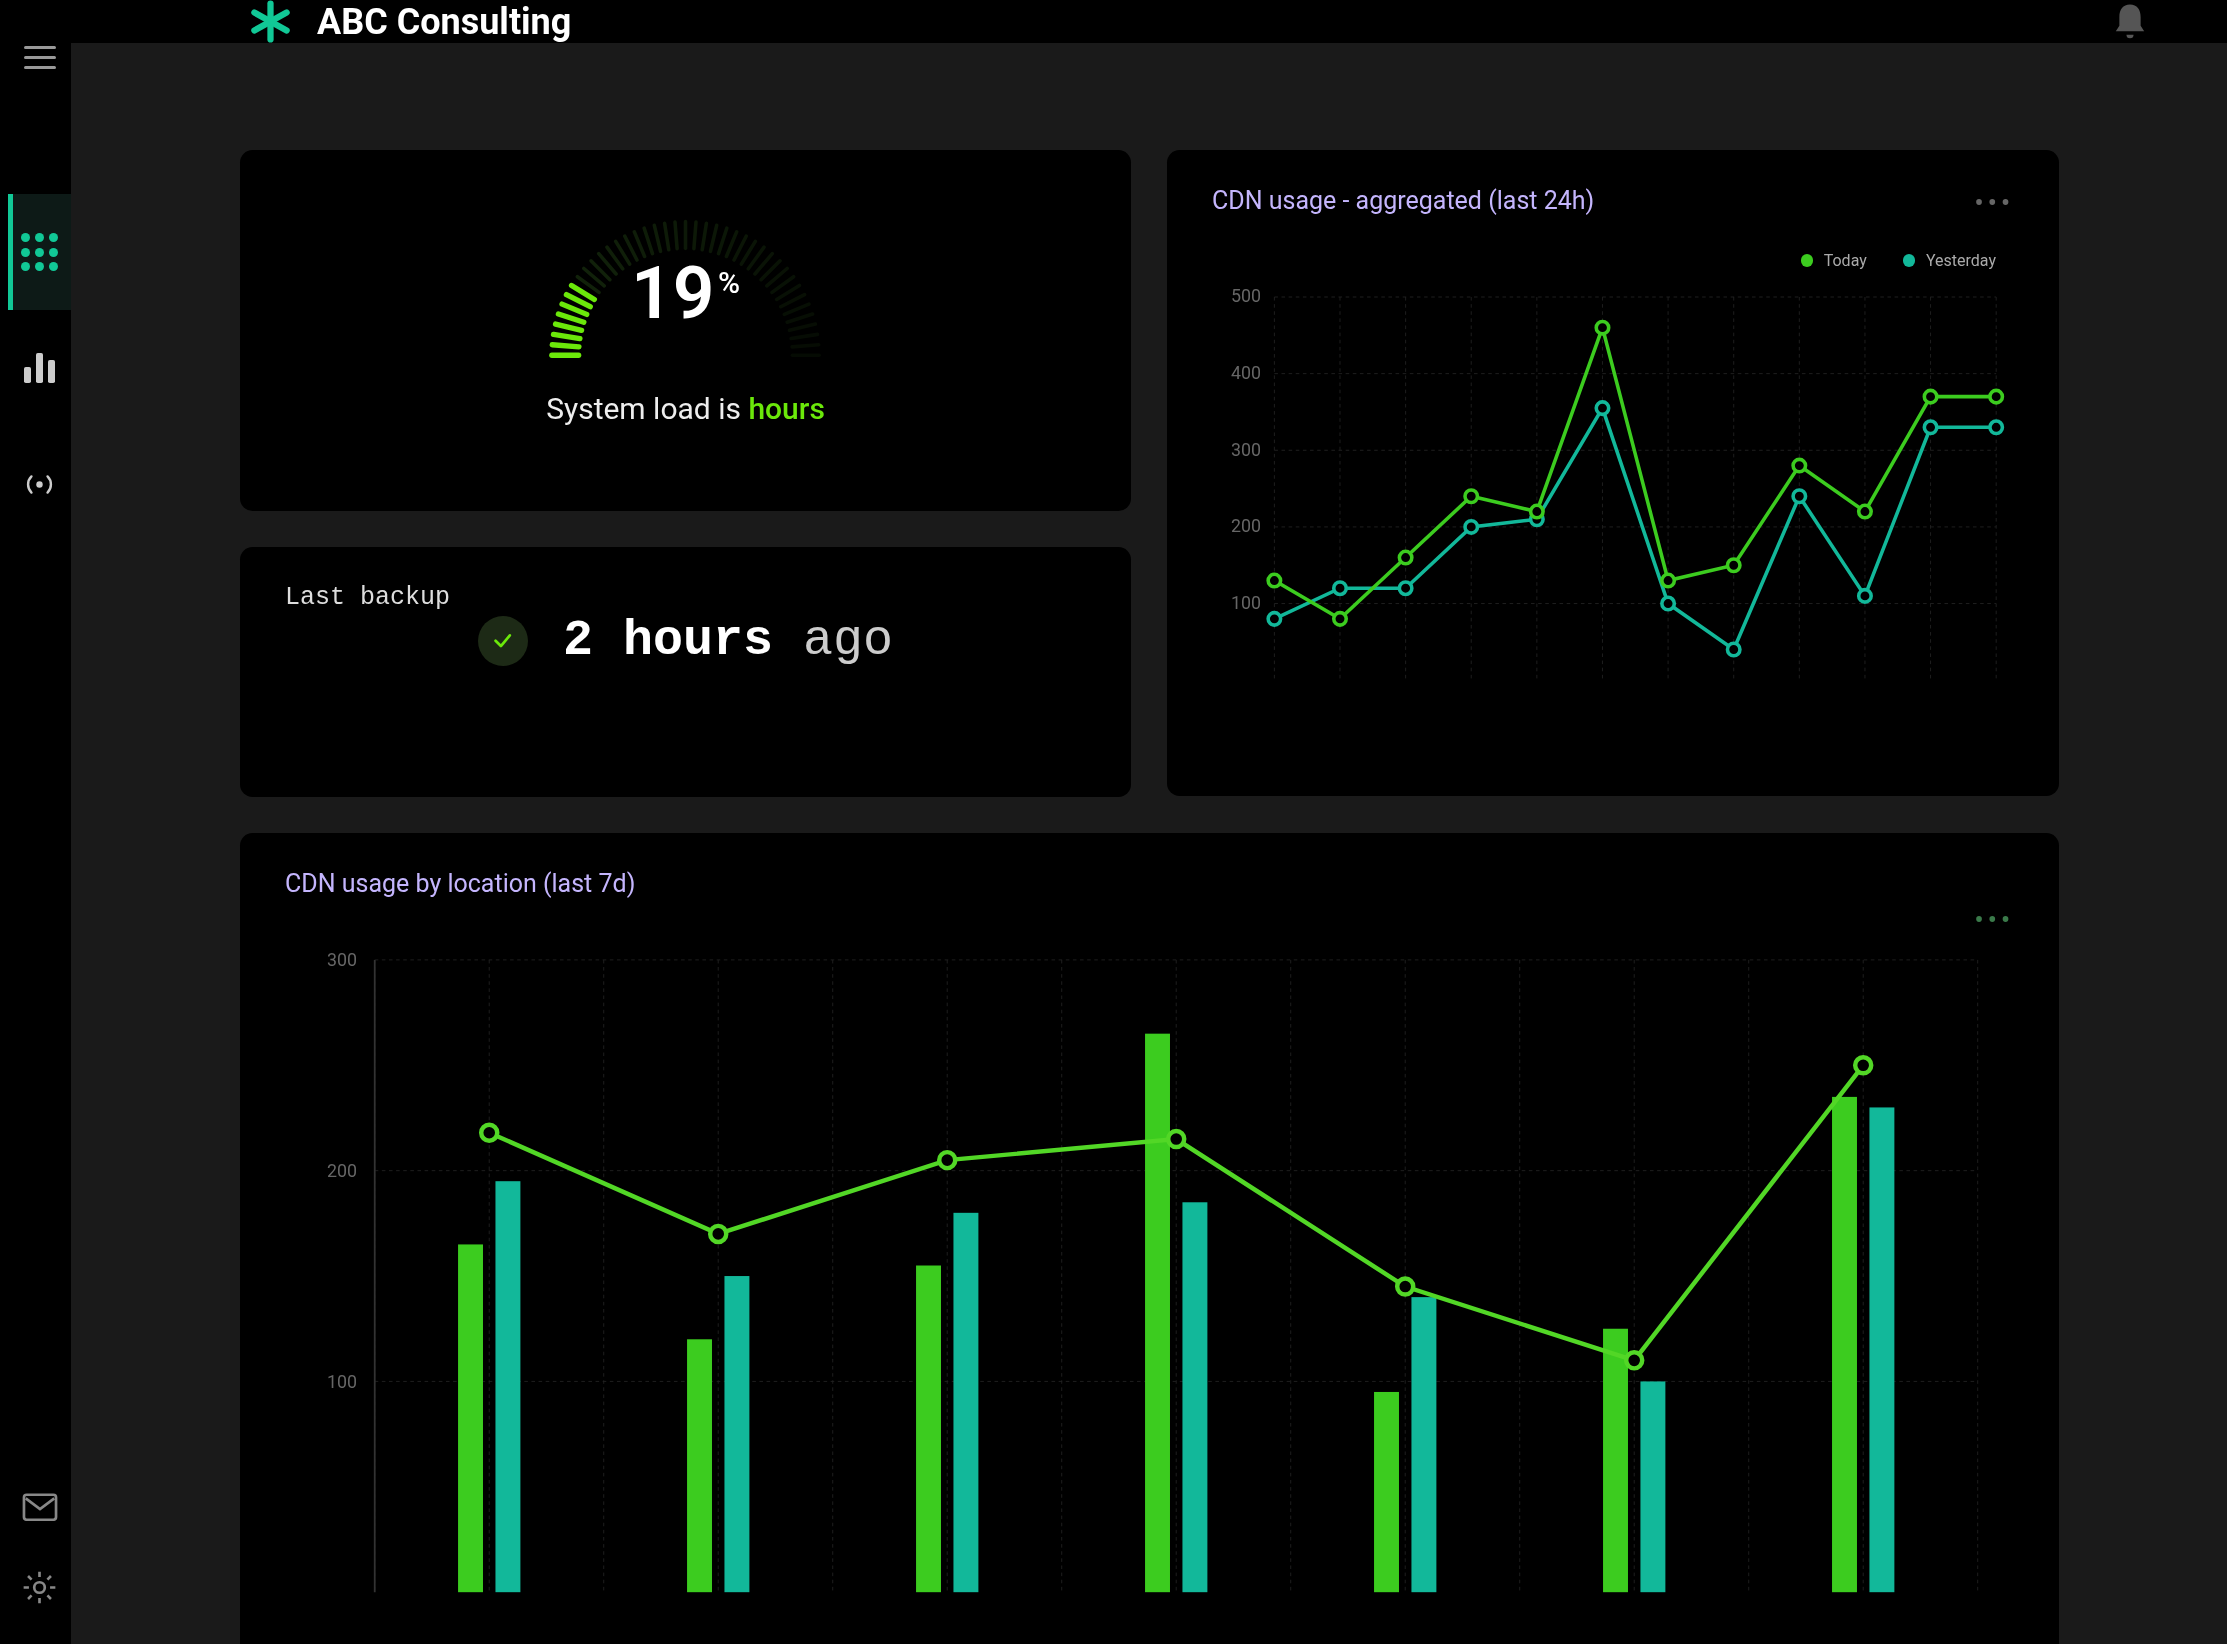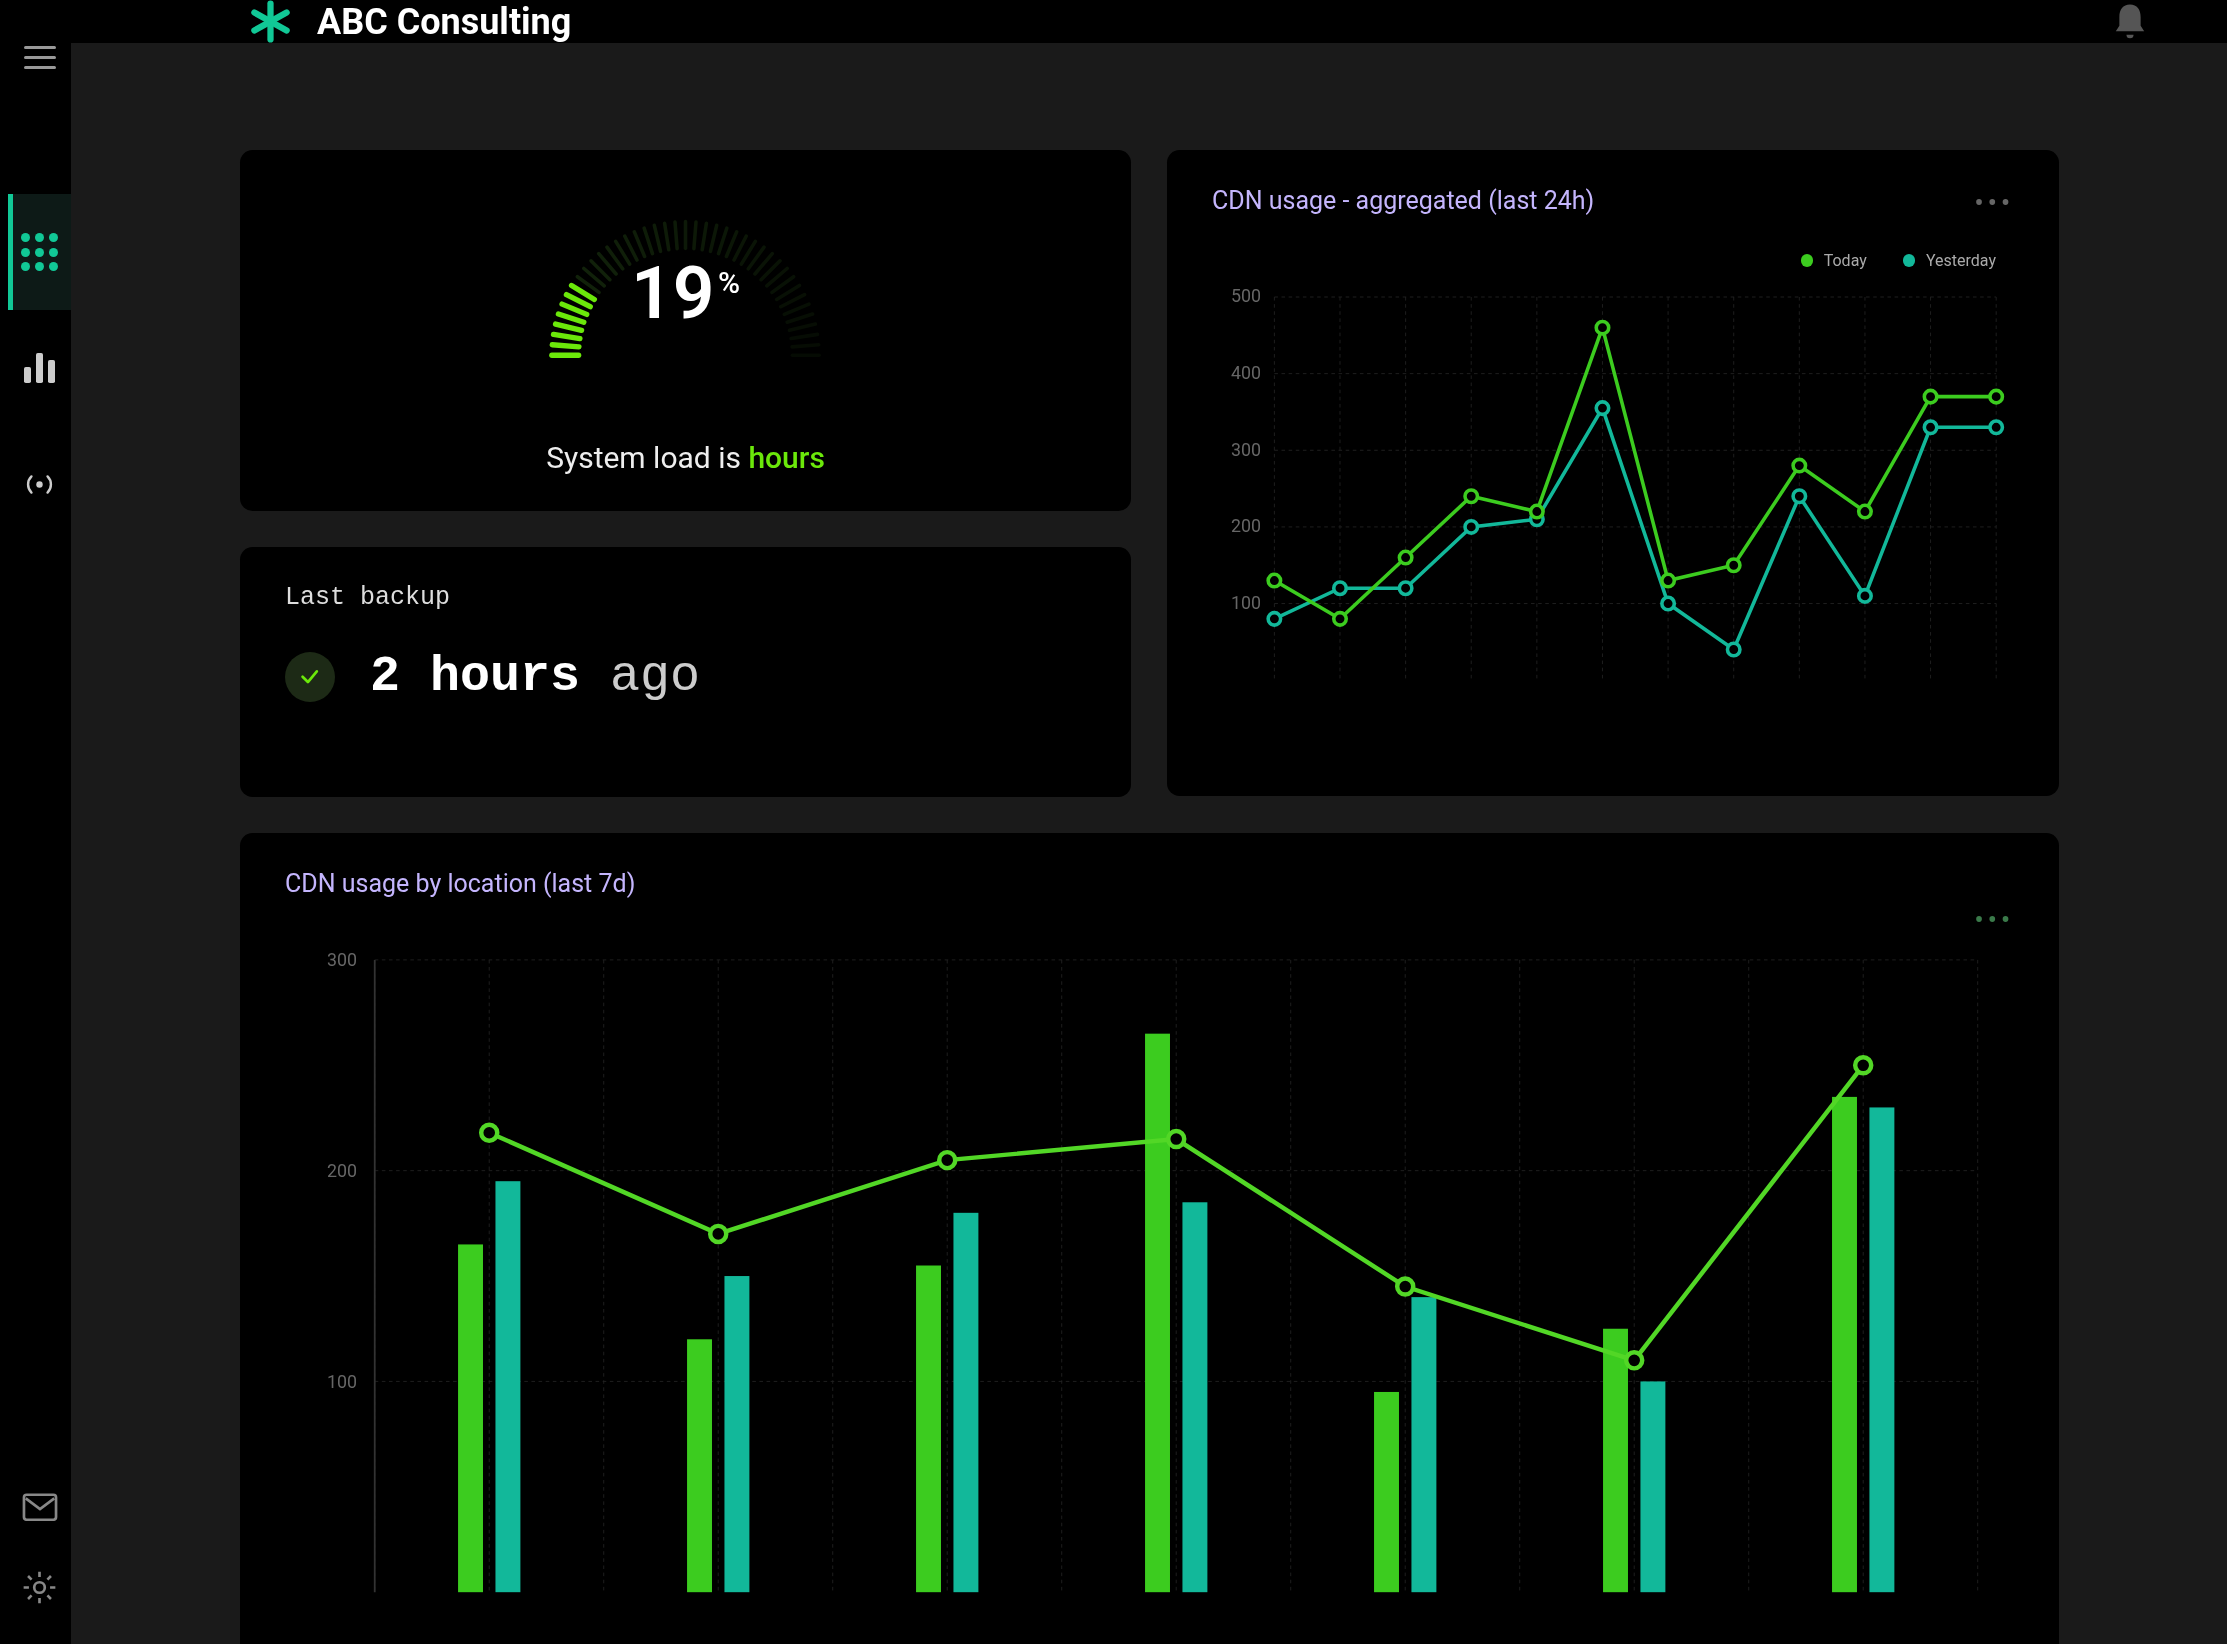--- a/index.html
+++ b/index.html
@@ -36,31 +36,31 @@
   .bell-wrap { margin-left: auto; margin-right: 27px; cursor: pointer; }
   
   .content { padding: 107px 169px 0 169px; display: flex; flex-direction: column; gap: 36px; }
   
   .row-top { display: flex; gap: 36px; }
   .col-left { width: 891px; display: flex; flex-direction: column; gap: 36px; }
   
   .card { background: #000; border-radius: 12.5px; padding: 36px 45px; position: relative; }
   
   
-  .gauge-card { height: 361px; display: flex; flex-direction: column; align-items: center; justify-content: space-between; }
+  .gauge-card { height: 361px; display: flex; flex-direction: column; align-items: center; justify-content: flex-start; }
   .gauge-wrap { position: relative; width: 321px; height: 178px; display:flex; align-items:center; justify-content:center; }
   .gauge-value { font-size: 73px; font-weight: 600; color: #fff; position: relative; top: 18px; }
   .gauge-pct { font-size: 30px; font-weight: 500; vertical-align: super; margin-left: 3.6px; }
   .gauge-label { font-size: 30px; color: #eee; margin-top: 27px; }
   .gauge-label .status-normal { color: #6be80a; font-weight: 500; }
   
   
   .backup-card { height: 250px; font-family: Liberation Mono, monospace; }
   .card-title-sm { font-size: 25px; color: #ddd; font-weight: 400; }
-  .backup-row { display: flex; align-items: center; gap: 35px; margin-top: 36px; }
+  .backup-row { display: flex; align-items: center; justify-content: center; gap: 35px; }
   .check-badge { width: 50px; height: 50px; border-radius: 50%; background: #1d2a16; display: flex; align-items: center; justify-content: center; }
   .backup-text { font-size: 50px; color: #fff; }
   .backup-text .bold { font-weight: 700; }
   .backup-text .light { font-weight: 400; color: #ccc; }
   
   
   .cdn-line-card { flex: 1; height: 646px; }
   .card-title { font-size: 25px; color: #c4b5fd; font-weight: 400; }
   .card-menu { position: absolute; top: 36px; right: 45px; color: #666; font-size: 28.5px; letter-spacing: 3.6px; cursor: pointer; }
   .legend { display: flex; justify-content: flex-end; gap: 36px; margin-top: 36px; font-size: 16px; color: #aaa; padding-right: 18px; }

